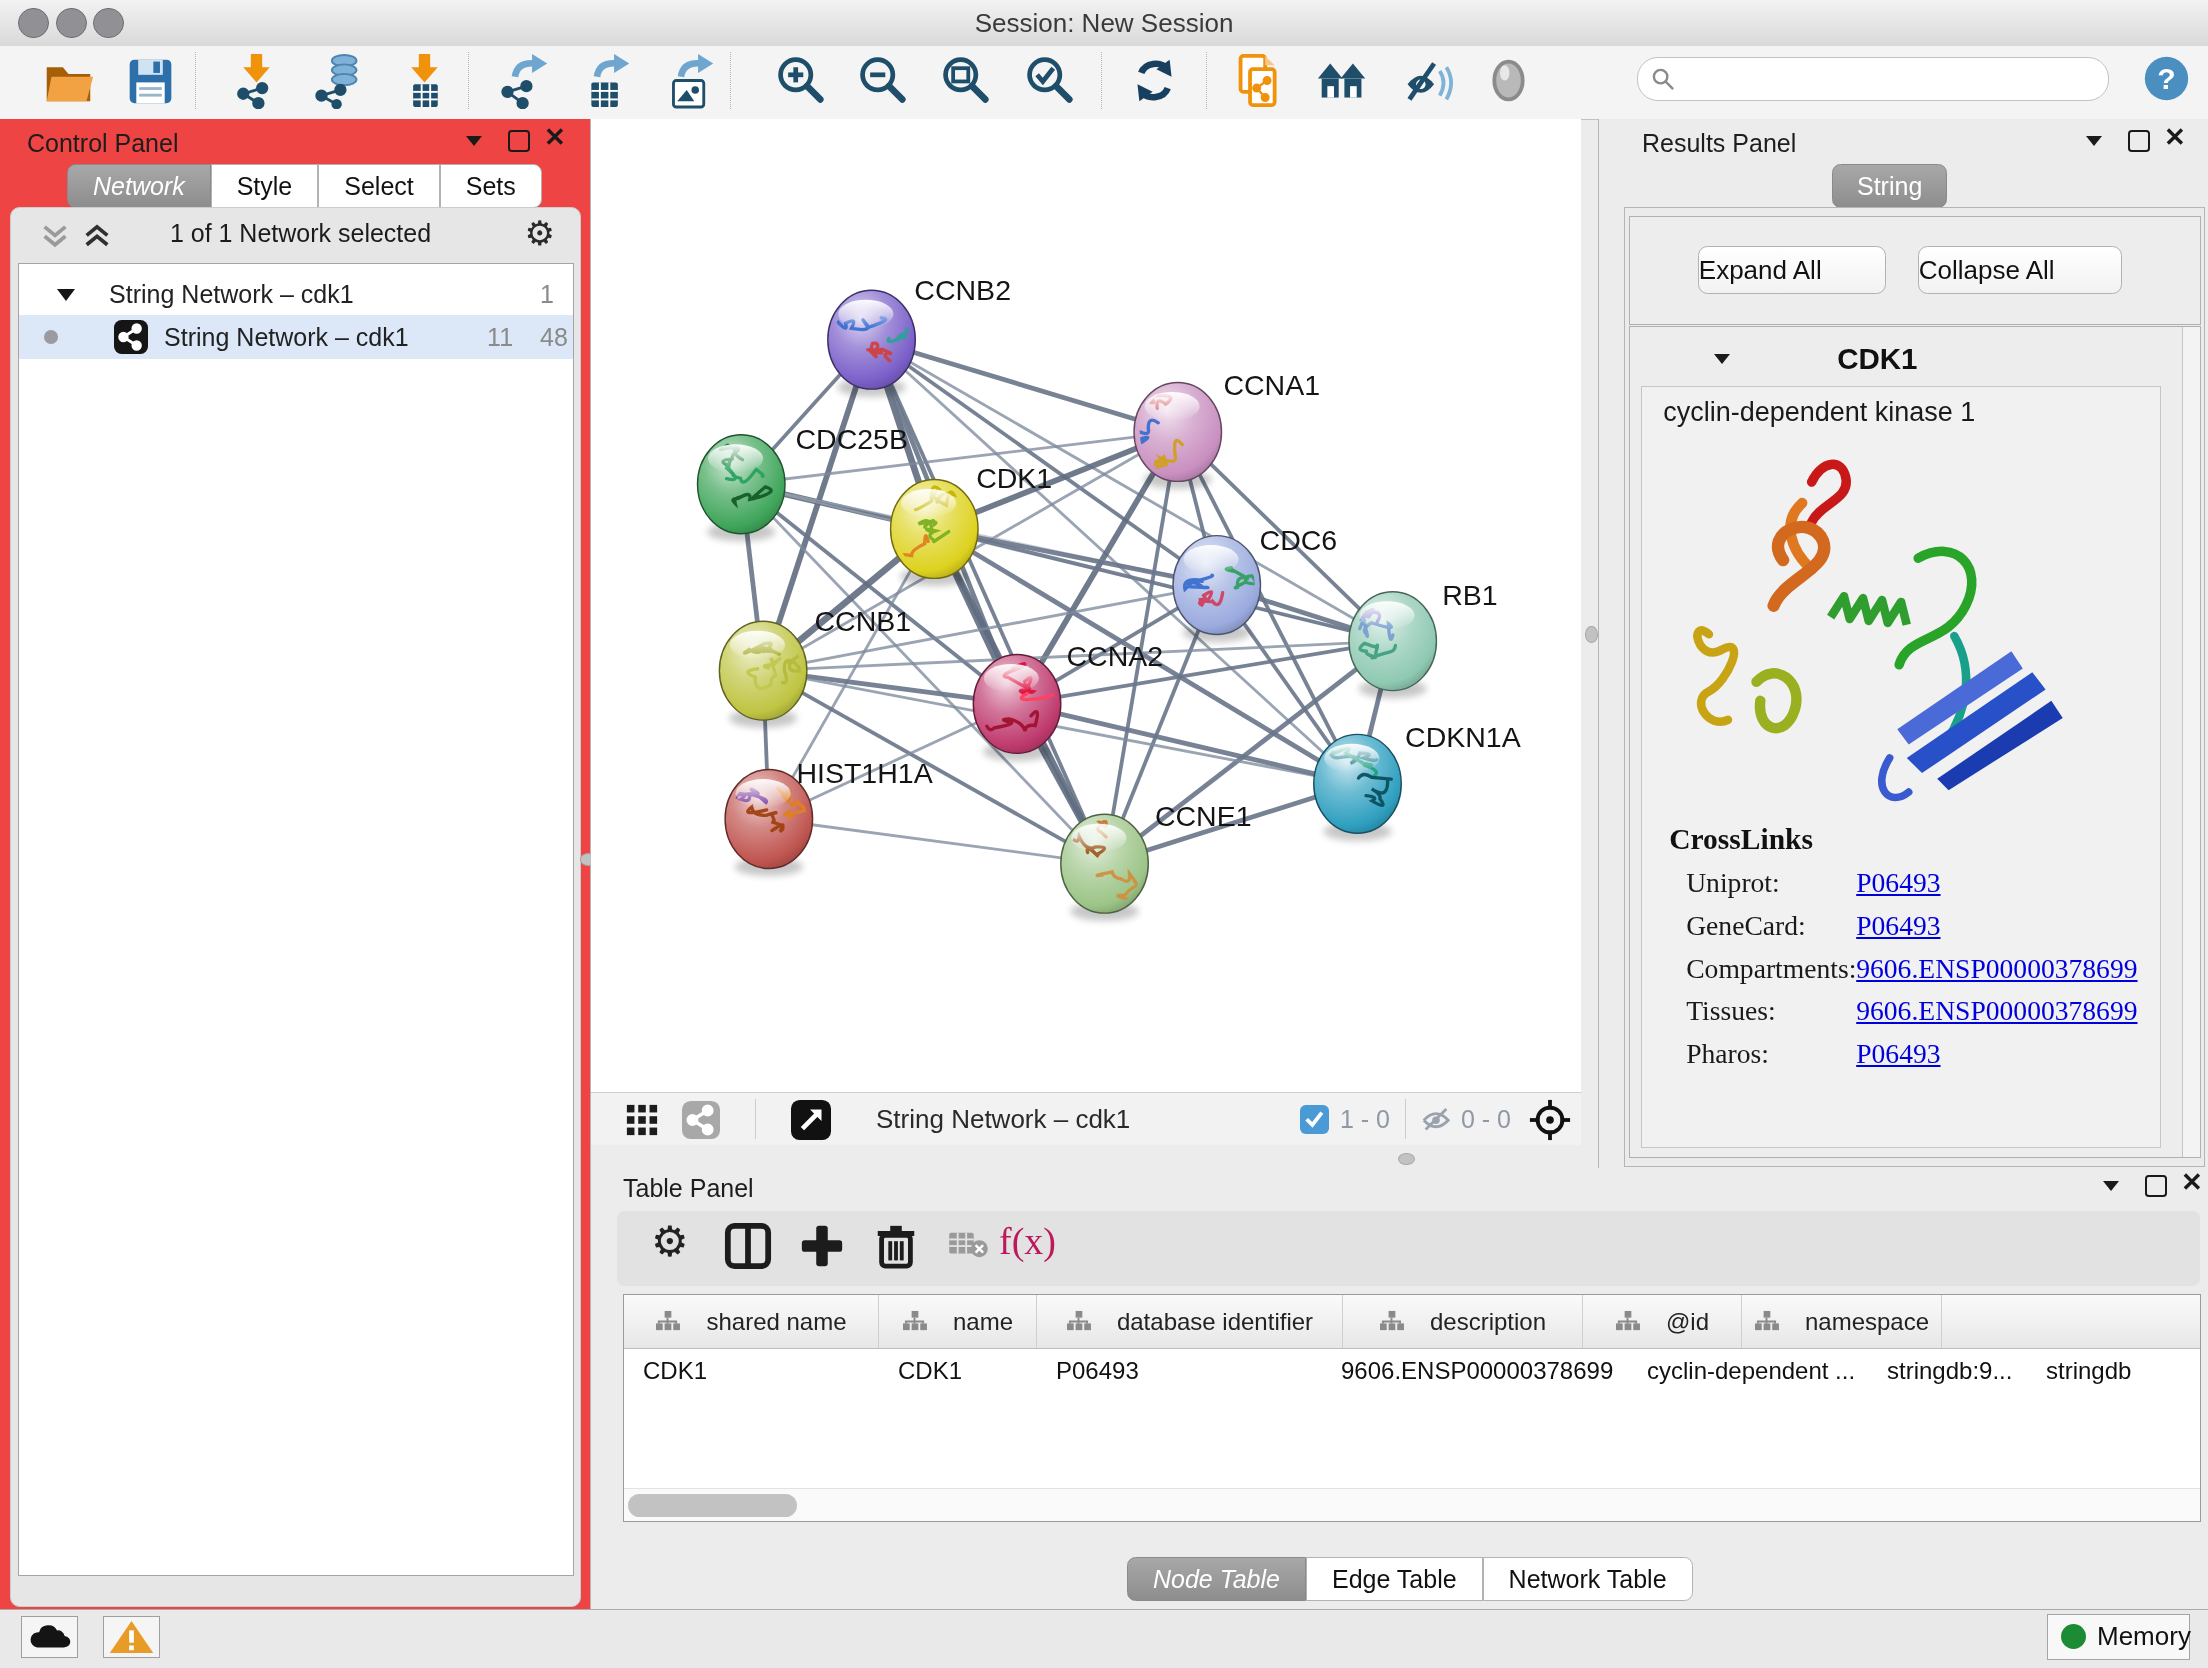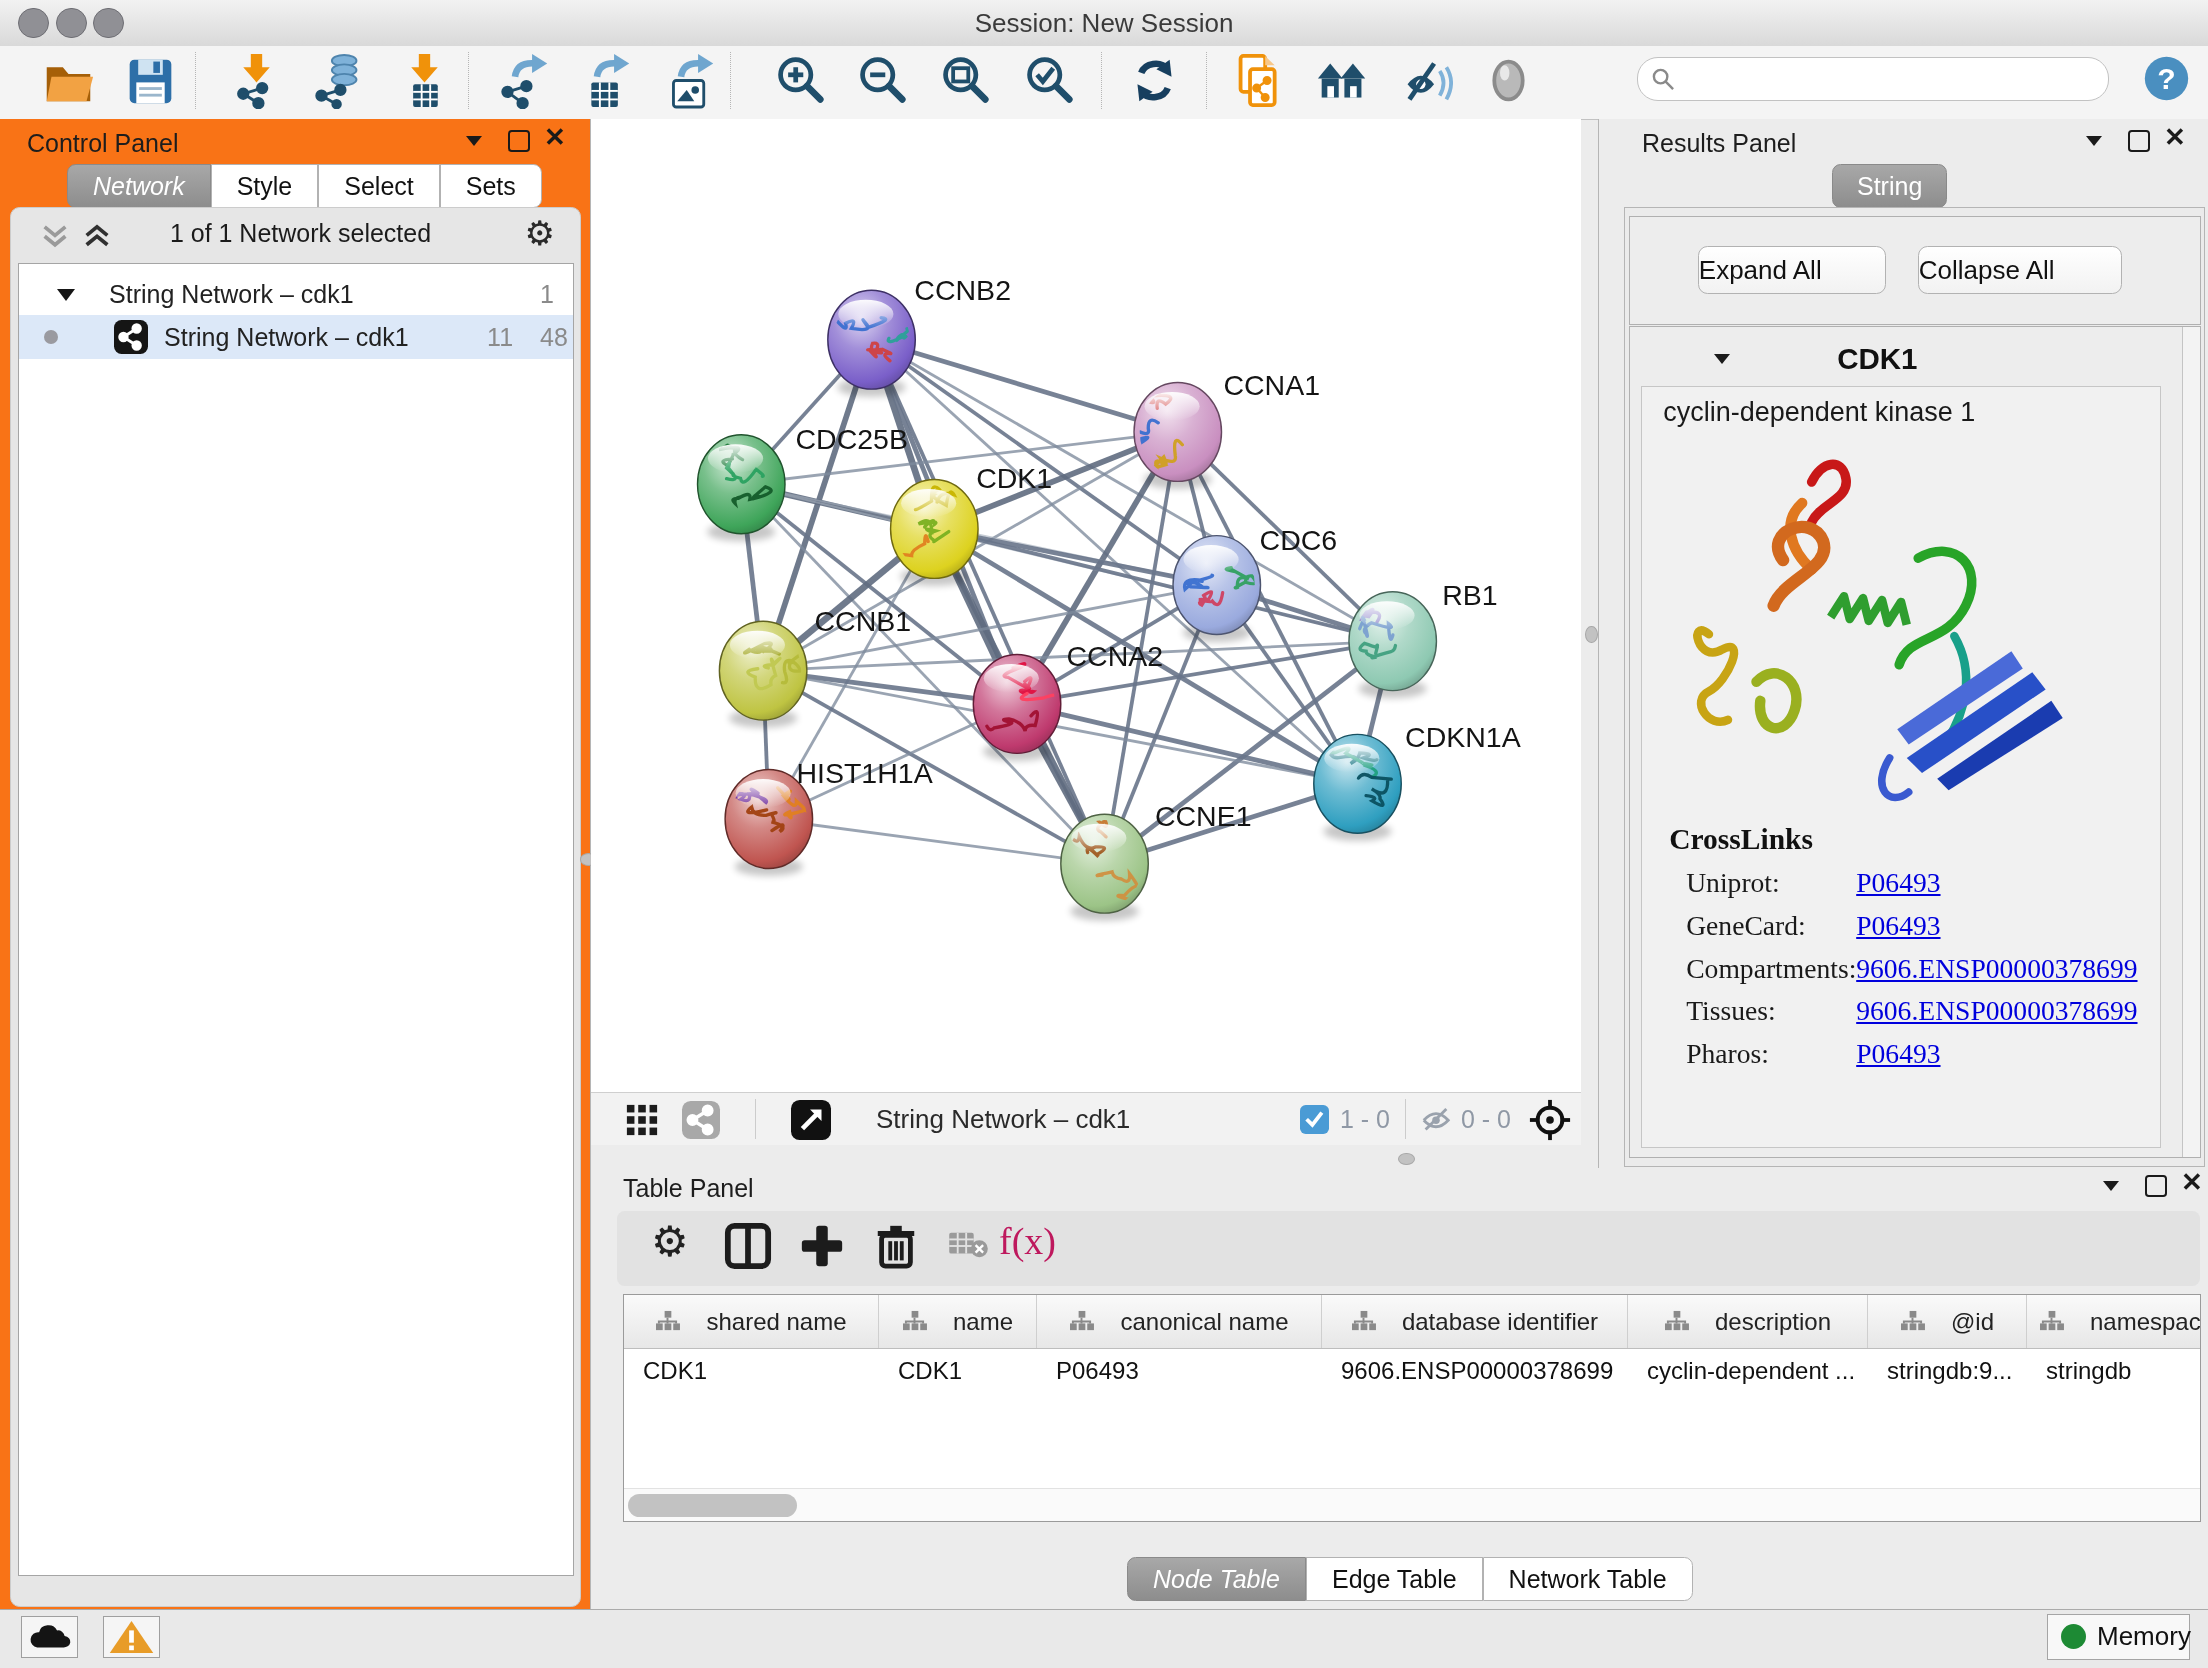--- a/index.html
+++ b/index.html
@@ -26,21 +26,21 @@
   .ph-caret{width:0;height:0;border-left:8.6px solid transparent;border-right:8.6px solid transparent;
     border-top:10.5px solid #1a1a1a;display:inline-block;}
   .ph-square{width:18px;height:18px;border:2.9px solid #1a1a1a;border-radius:3.8px;display:inline-block;}
   .ph-close{font-size:26px;font-weight:bold;color:#1a1a1a;line-height:21px;}
   .tab{display:inline-block;height:42px;line-height:42px;padding:0 25px;background:#fff;
     border:1px solid #b2b2b2;font-size:25px;color:#111;text-align:center;cursor:pointer;}
   .tab.first{border-radius:8.6px 0 0 8.6px;font-style:italic;}
   .tab.last{border-radius:0 8.6px 8.6px 0;}
   .tab.selected{background:linear-gradient(#a8a8a8,#8d8d8d);color:#fff;border-color:#8a8a8a;}
   
-  .control-panel{left:0;top:119px;width:590px;height:1490px;background:#f97316;border-right:1px solid #b5b5b5;}
+  .control-panel{left:0;top:119px;width:590px;height:1490px;background:#ef4444;border-right:1px solid #b5b5b5;}
   .cp-box{left:9.5px;top:88px;width:569px;height:1398px;background:#e6e6e6;border:1px solid #cccccc;border-radius:9.5px;}
   .cp-list{left:7.6px;top:55px;width:554px;height:1311px;background:#fff;border:1px solid #a5a5a5;}
   .tree-row{left:0;width:100%;height:44px;line-height:44px;font-size:25px;}
   .tree-row .cnt{position:absolute;color:#8a8a8a;}
   .sel-row{background:#dce8f8;}
   .share-badge{width:34px;height:34px;background:#151515;border-radius:7.6px;display:inline-block;}
   
   .network-view{left:591px;top:119px;width:990px;height:973px;background:#fff;}
   .net-toolbar{left:591px;top:1092px;width:990px;height:52px;background:#f2f2f2;
     border-top:1px solid #cfcfcf;border-bottom:1px solid #bcbcbc;}
@@ -827,34 +827,20 @@
               <rect x="1" y="14" width="7" height="7"></rect>
               <rect x="10" y="14" width="7" height="7"></rect>
               <rect x="19" y="14" width="7" height="7"></rect>
             </g>
             <g stroke="#8a8a8a" stroke-width="2" fill="none">
               <path d="M13 8 v4 M4 14 v-2 h18 v2 M13 12 v2"></path>
             </g>
           </svg>
           <span>name</span>
         </div>
-        <div class="th" style="width: 285px;">
-          <svg width="25" height="23" viewBox="0 0 26 24">
-            <g fill="#8a8a8a">
-              <rect x="10" y="1" width="7" height="7"></rect>
-              <rect x="1" y="14" width="7" height="7"></rect>
-              <rect x="10" y="14" width="7" height="7"></rect>
-              <rect x="19" y="14" width="7" height="7"></rect>
-            </g>
-            <g stroke="#8a8a8a" stroke-width="2" fill="none">
-              <path d="M13 8 v4 M4 14 v-2 h18 v2 M13 12 v2"></path>
-            </g>
-          </svg>
-          <span>canonical name</span>
-        </div>
         <div class="th" style="width: 306px;">
           <svg width="25" height="23" viewBox="0 0 26 24">
             <g fill="#8a8a8a">
               <rect x="10" y="1" width="7" height="7"></rect>
               <rect x="1" y="14" width="7" height="7"></rect>
               <rect x="10" y="14" width="7" height="7"></rect>
               <rect x="19" y="14" width="7" height="7"></rect>
             </g>
             <g stroke="#8a8a8a" stroke-width="2" fill="none">
               <path d="M13 8 v4 M4 14 v-2 h18 v2 M13 12 v2"></path>

